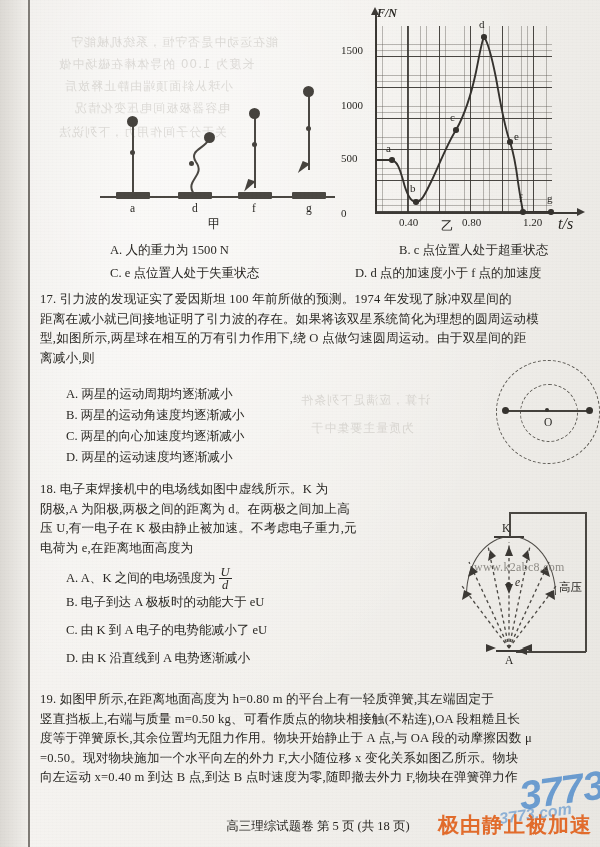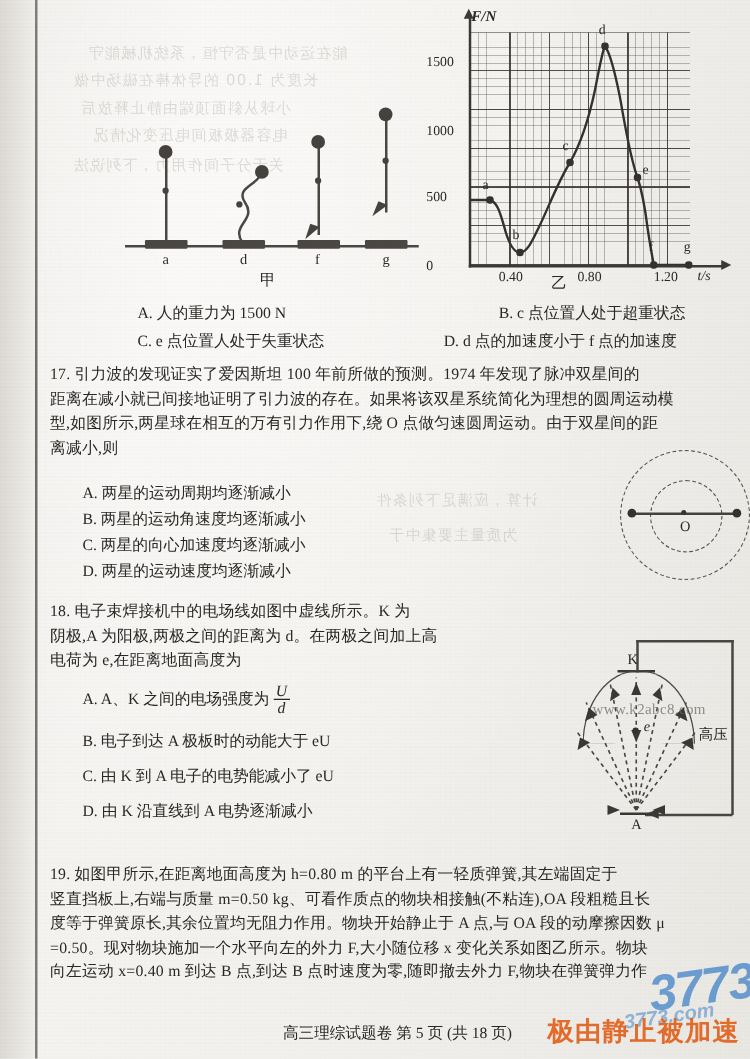--- a/index.html
+++ b/index.html
@@ -69,21 +69,21 @@
       repeating-linear-gradient(90deg, rgba(90,86,80,.40) 0 .6px, rgba(0,0,0,0) .6px 6.3px);}
   .grid-major{position:absolute;inset:0;
     background-image:
       repeating-linear-gradient(0deg, rgba(55,52,48,.85) 0 1px, rgba(0,0,0,0) 1px 31px),
       repeating-linear-gradient(90deg, rgba(55,52,48,.85) 0 1px, rgba(0,0,0,0) 1px 31.5px);}
   .ytick{position:absolute;font-size:11px;text-align:left;width:30px;}
   .xtick{position:absolute;font-size:11px;}
   .pt{position:absolute;width:5.5px;height:5.5px;border-radius:50%;background:#35322e;}
   .ptl{position:absolute;font-size:11px;}
   .yi-cap{position:absolute;left:96px;top:214px;font-size:12.5px;}
-  .tslab{position:absolute;font-size:11px;font-style:italic;}
+  .tslab{position:absolute;font-size:16px;font-style:italic;}
 
   
   .fig-star{position:absolute;left:452px;top:358px;width:112px;height:112px;}
   .c-out{position:absolute;left:4px;top:2px;width:102px;height:102px;border-radius:50%;
     border:1.4px dashed #5b5852;}
   .c-in{position:absolute;left:28px;top:26px;width:56px;height:56px;border-radius:50%;
     border:1.4px dashed #5b5852;}
   .starline{position:absolute;left:13px;top:52px;width:84px;height:1.6px;background:#45423d;}
   .star{position:absolute;width:7px;height:7px;border-radius:50%;background:#36332f;}
   .o-lab{position:absolute;left:52px;top:58px;font-size:11.5px;}
@@ -243,30 +243,31 @@
       <div class="starline"></div>
       <div class="star" style="left:10px;top:49px;"></div>
       <div class="star" style="left:94px;top:49px;"></div>
       <div class="star" style="left:53px;top:50px;width:4px;height:4px;"></div>
       <div class="o-lab">O</div>
     </div>
 
     <div style="position:absolute;left:0;top:480px;width:556px;">
       <div class="ln">18. 电子束焊接机中的电场线如图中虚线所示。K 为</div>
       <div class="ln">阴极,A 为阳极,两极之间的距离为 d。在两极之间加上高</div>
+      <div class="ln">压 U,有一电子在 K 极由静止被加速。不考虑电子重力,元</div>
       <div class="ln">电荷为 e,在距离地面高度为</div>
 
       <div class="opt ind" style="margin-top:8px;">
         <span>A. A、K 之间的电场强度为</span>
         <span class="frac">
           <span class="num">U</span>
           <span class="den">d</span>
         </span>
       </div>
-      <div class="opt ind" style="margin-top:10px;">B. 电子到达 A 极板时的动能大于 eU</div>
+      <div class="opt ind" style="">B. 电子到达 A 极板时的动能大于 eU</div>
       <div class="opt ind" style="margin-top:7px;">C. 由 K 到 A 电子的电势能减小了 eU</div>
       <div class="opt ind" style="margin-top:7px;">D. 由 K 沿直线到 A 电势逐渐减小</div>
     </div>
 
     <div class="fig-weld">
 
       <div class="wire" style="left:49px;top:14px;width:78px;height:1.6px;"></div>
       <div class="wire" style="left:49px;top:14px;width:1.6px;height:26px;"></div>
       <div class="wire" style="left:125px;top:14px;width:1.6px;height:140px;"></div>
       <div class="wire" style="left:56px;top:153px;width:70px;height:1.6px;"></div>

